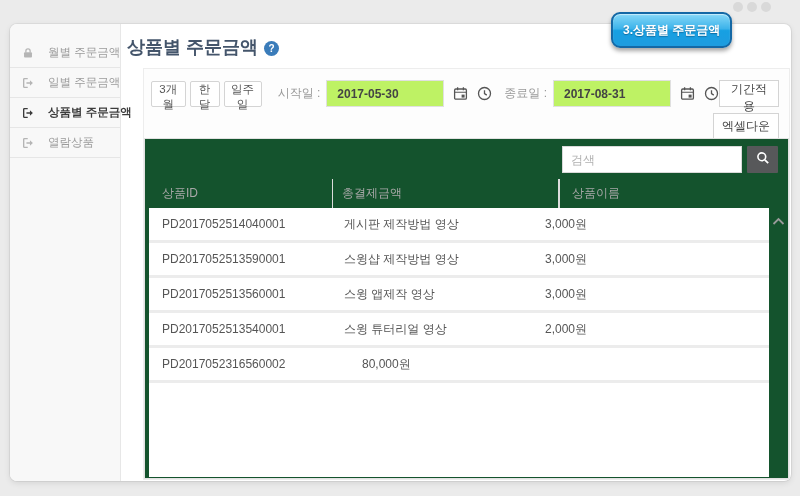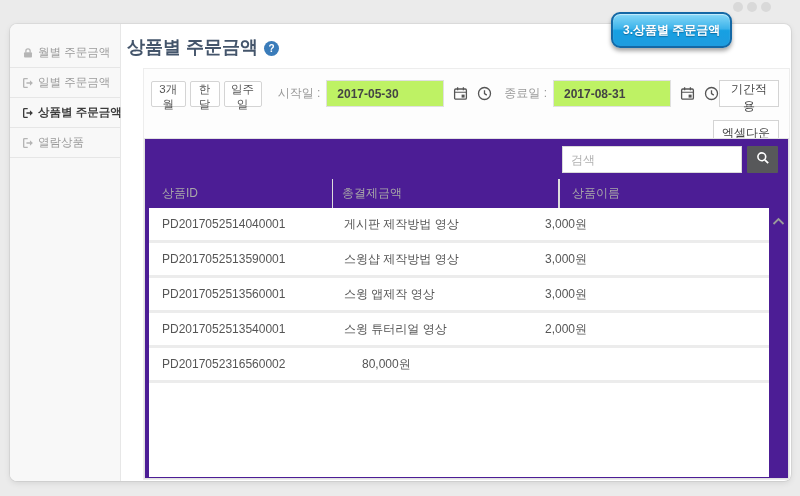--- a/index.html
+++ b/index.html
@@ -32,21 +32,21 @@
     box-shadow:0 0 0 1px rgba(0,0,0,.05),0 2px 6px rgba(0,0,0,.10);
   }
 
   
   .sidebar{
     position:absolute;left:0;top:0;bottom:0;width:111px;
     background:#f8f8f8;border-right:1px solid #e7e7e7;box-sizing:border-box;
     padding-top:14px;
   }
   .side-item{
-    height:29px;display:flex;align-items:center;gap:4px;
+    height:29px;display:flex;align-items:center;gap:14px;
     padding:0 4px 0 12px;border-bottom:1px solid #e6e6e6;
     font-size:11.5px;color:#9b9b9b;cursor:pointer;white-space:nowrap;
   }
   .side-item .sicon{display:inline-flex;color:#b5b5b5;flex:0 0 auto;}
   .side-item.active{color:#3c3c3c;font-weight:bold;}
   .side-item.active .sicon{color:#3c3c3c;}
 
   
   .main{position:absolute;left:112px;top:0;right:0;bottom:0;}
   .page-title-row{position:absolute;left:5px;top:11px;display:flex;align-items:center;gap:6px;}
@@ -72,26 +72,26 @@
   .date-input{
     width:96px;height:25px;margin-left:6px;padding:0 10px;border:1px solid #e0e0e0;
     background:#bef264;font-size:12px;font-weight:bold;color:#444;font-family:inherit;
   }
   .ficon{display:inline-flex;color:#555;margin-left:9px;cursor:pointer;}
   .side-btn{
     height:27px;padding:0 8px;min-width:60px;background:#fff;border:1px solid #d4d4d4;
     font-size:12px;color:#444;font-family:inherit;cursor:pointer;
   }
   .apply-btn{margin-left:auto;}
-  .excel-row{position:absolute;right:10px;top:51px;}
+  .excel-row{position:absolute;right:10px;top:44px;}
 
   
   .widget{
     position:absolute;left:0;right:0;top:69px;bottom:0;
-    background:#4c1d95;border:1px solid #e2e2e2;box-sizing:border-box;
+    background:#14532d;border:1px solid #e2e2e2;box-sizing:border-box;
   }
   .search-row{position:absolute;top:7px;right:10px;display:flex;gap:5px;}
   .search-input{
     width:162px;height:25px;border:1px solid #d9d9d9;background:#fff;
     padding:0 8px;font-size:12px;color:#555;font-family:inherit;
   }
   .search-input::placeholder{color:#b0b0b0;}
   .search-btn{
     width:31px;height:27px;background:#57585a;border:none;border-radius:1px;
     display:flex;align-items:center;justify-content:center;cursor:pointer;

